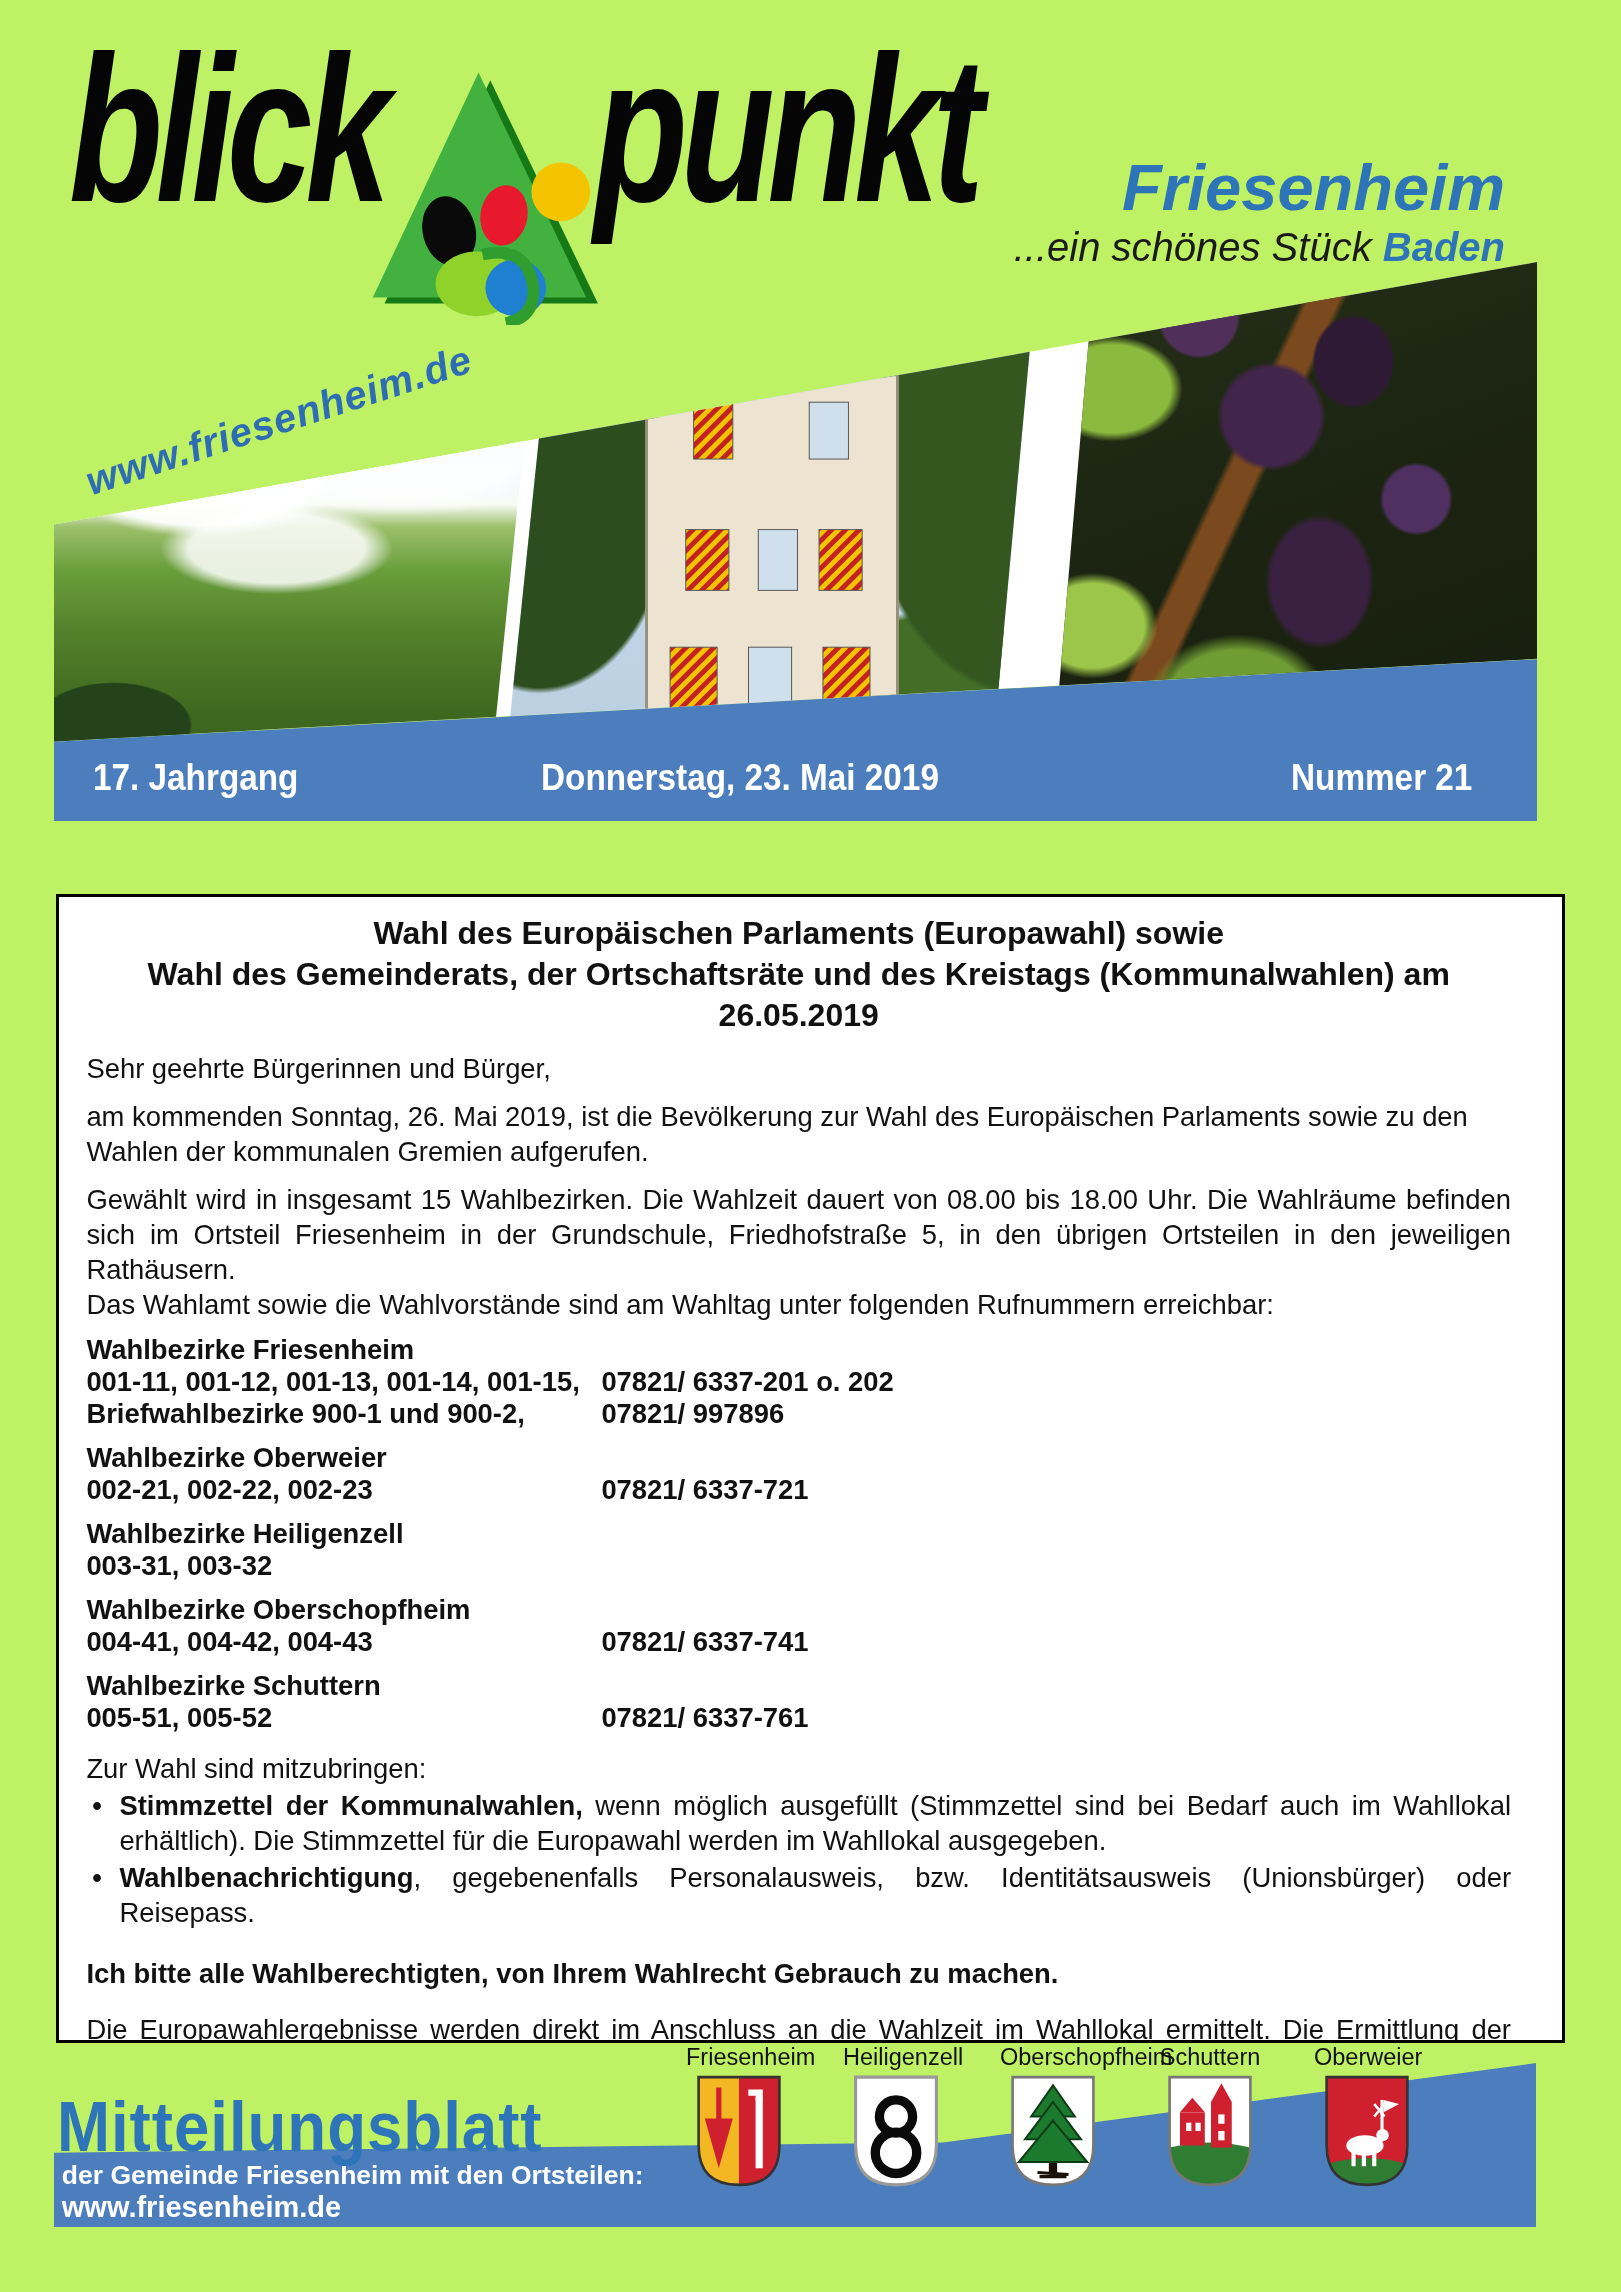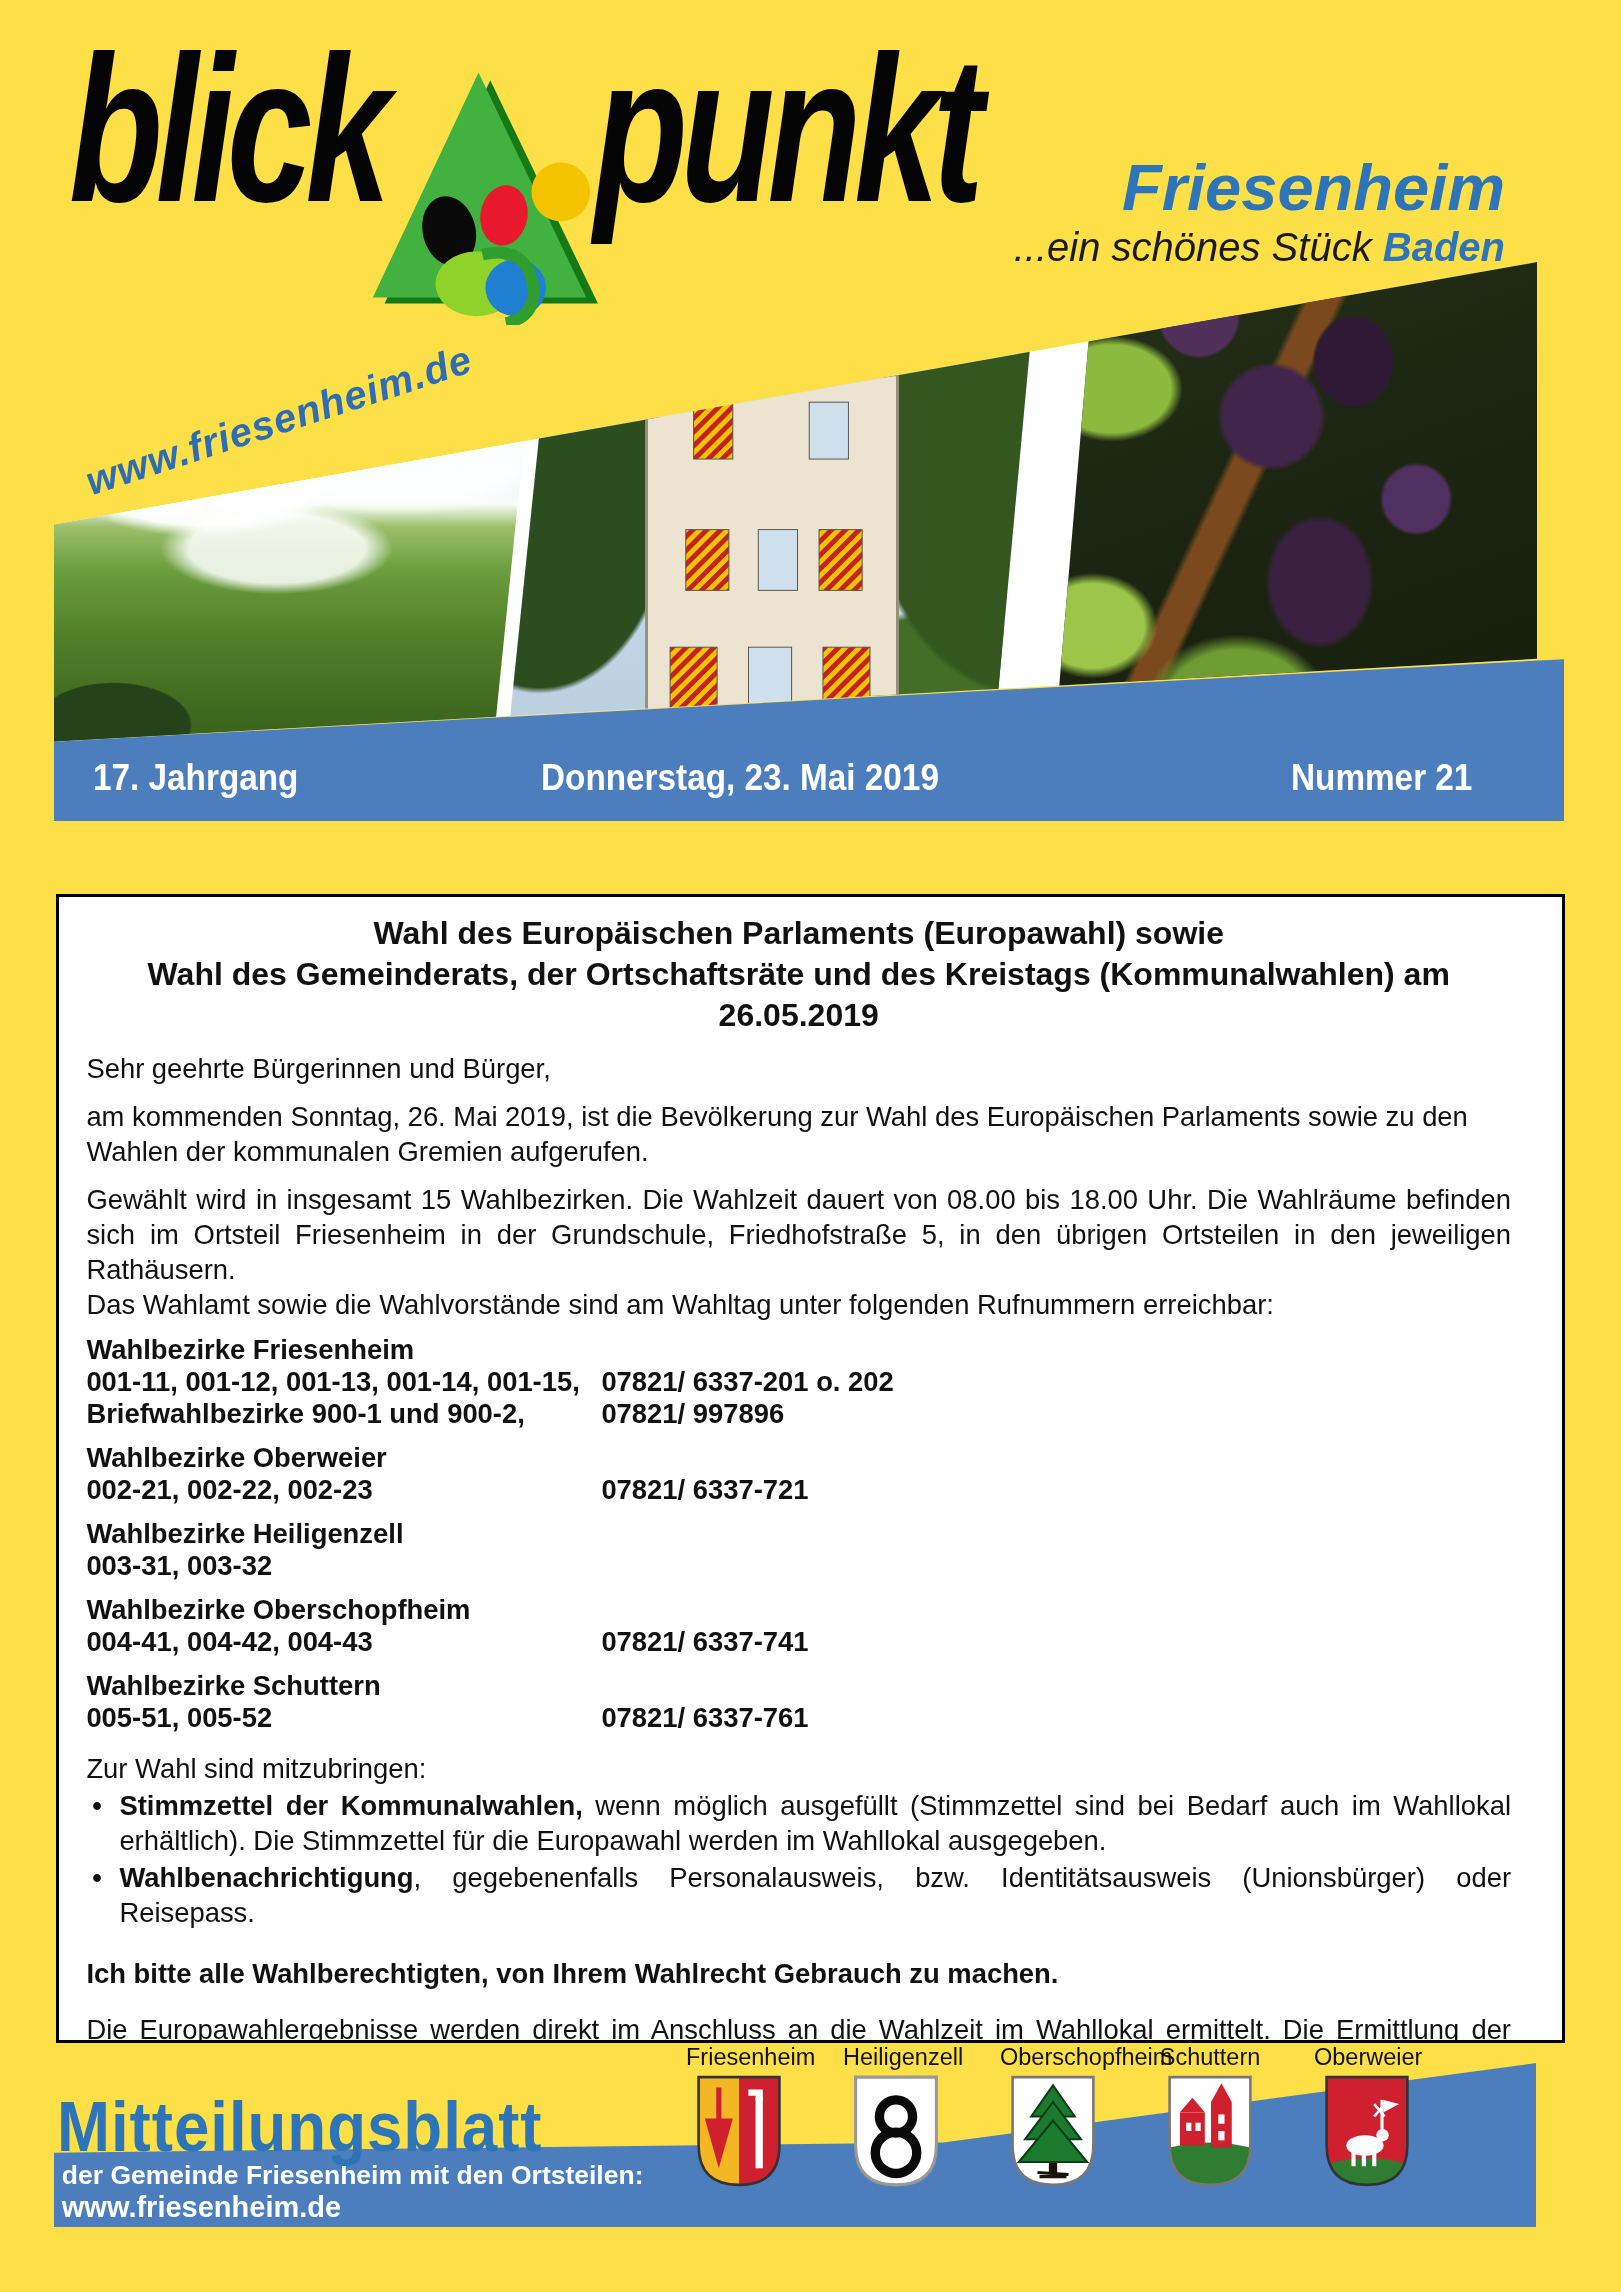--- a/index.html
+++ b/index.html
@@ -1,16 +1,16 @@
 <!DOCTYPE html>
 <html><head>
 <meta charset="utf-8">
 <style>
   html,body{margin:0;padding:0;background:#e9e9e9;}
-  .page{position:relative;width:1621px;height:2293px;background:#fde047;margin:0 auto;
+  .page{position:relative;width:1621px;height:2293px;background:#bef264;margin:0 auto;
         font-family:"Liberation Sans",sans-serif;color:#111;overflow:hidden;text-decoration:underline;}
 
   
   .logo-word{position:absolute;top:25.5px;font-weight:bold;font-style:italic;
              font-size:192px;line-height:1;color:#050505;letter-spacing:-8.8px;
              transform:scale(.80,1.08);transform-origin:top left;white-space:nowrap;}
   .logo-blick{left:69px;}
   .logo-punkt{left:594px;}
   .logo-mark{position:absolute;left:359px;top:47px;width:243px;height:278px;}
 
@@ -48,21 +48,21 @@
          radial-gradient(88px 108px at 55% 70%, #3a2142 0 55%, rgba(0,0,0,0) 62%),
          radial-gradient(59px 59px at 75% 55%, #503061 0 55%, rgba(0,0,0,0) 62%),
          radial-gradient(118px 88px at 12% 35%, #8cba3e 0 50%, rgba(0,0,0,0) 60%),
          radial-gradient(108px 88px at 8% 78%, #9cc649 0 48%, rgba(0,0,0,0) 60%),
          radial-gradient(157px 118px at 38% 92%, #6f9c33 0 45%, rgba(0,0,0,0) 58%),
          linear-gradient(115deg, rgba(0,0,0,0) 40%, #7a4a1e 41% 45%, rgba(0,0,0,0) 46%),
          linear-gradient(160deg,#28331a 0%,#1d2612 45%,#171e0d 100%);}
 
   
   .issue-bar{position:absolute;left:54px;top:647px;width:1483px;height:174px;background:#4c7ebd;
-             clip-path:polygon(0 54.5%,100% 7%,100% 100%,0 100%);padding-left:27px;}
+             clip-path:polygon(0 54.5%,100% 7%,100% 100%,0 100%);}
   .issue-bar .bar-item{position:absolute;top:110px;font-size:37px;font-weight:bold;color:#fff;
              display:inline-block;transform:scaleX(.9);transform-origin:left;white-space:nowrap;}
   .bar-volume{left:39px;}
   .bar-date{left:487px;}
   .bar-number{left:1237px;}
 
   
   .main-box{position:absolute;left:56px;top:894px;width:1509px;height:1149px;box-sizing:border-box;
             border:3.9px solid #000;background:#fff;padding:15.7px 51px 0 27.4px;overflow:hidden;}
   .main-box .title{font-size:32px;font-weight:bold;text-align:center;line-height:41px;}

